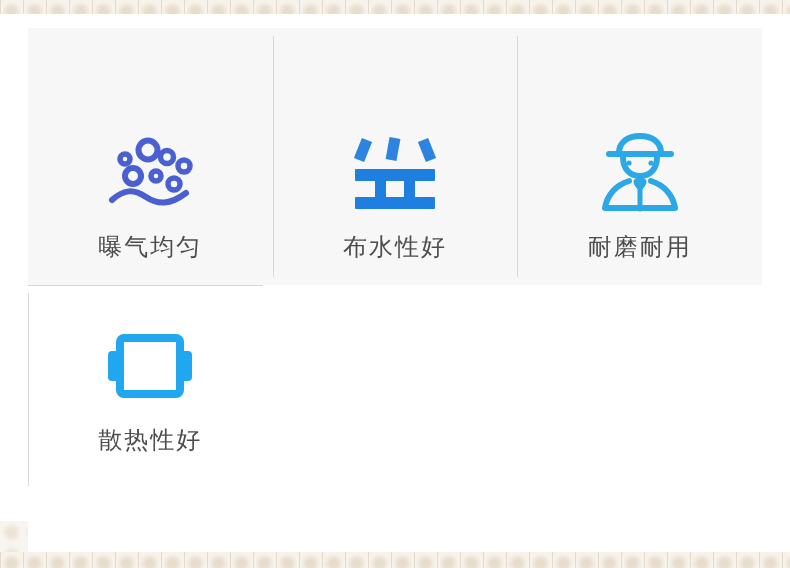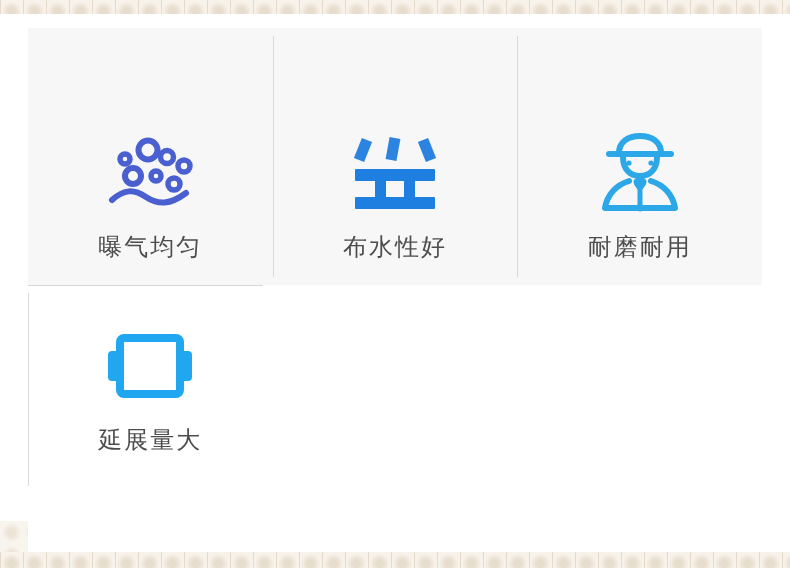--- a/index.html
+++ b/index.html
@@ -217,18 +217,18 @@
         <div class="icon-wrap">
           <svg width="88" height="62" viewBox="0 0 88 62" fill="none">
             <g fill="#21a7ef">
               <rect x="2" y="16" width="14" height="30" rx="4"></rect>
               <rect x="72" y="16" width="14" height="30" rx="4"></rect>
               <rect x="12" y="27" width="64" height="8"></rect>
             </g>
             <rect x="14" y="3" width="60" height="56" rx="4" fill="#ffffff" stroke="#21a7ef" stroke-width="8"></rect>
           </svg>
         </div>
-        <div class="feature-label">延展量大</div>
+        <div class="feature-label">散热性好</div>
       </div>
 
     </div>
   </div>
 </div>
 
 </body></html>

